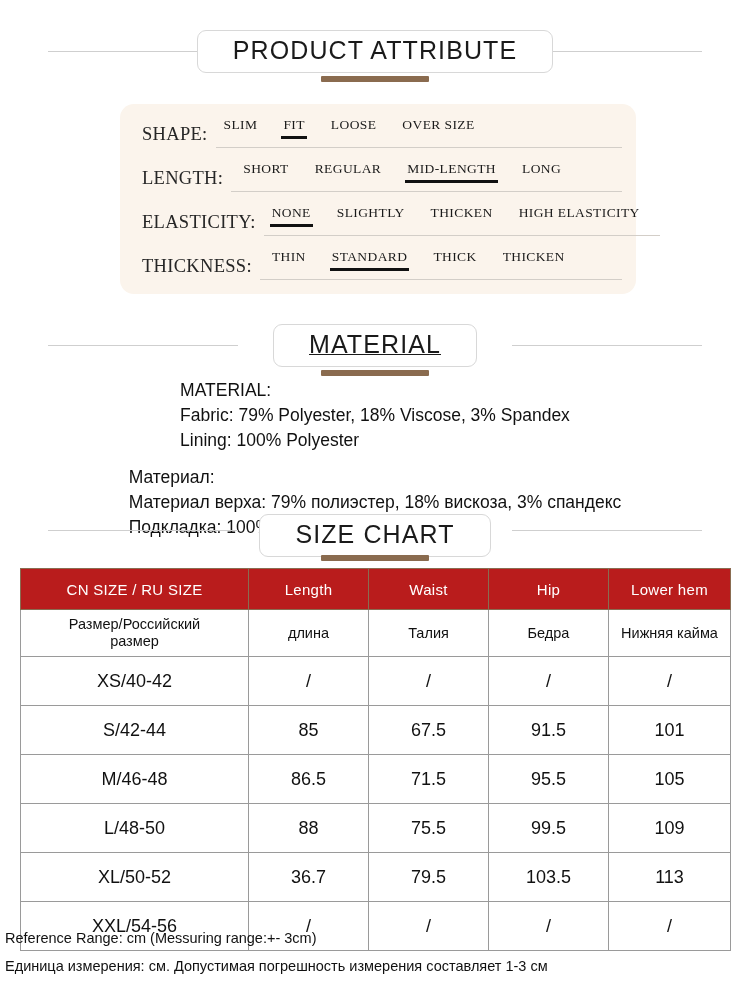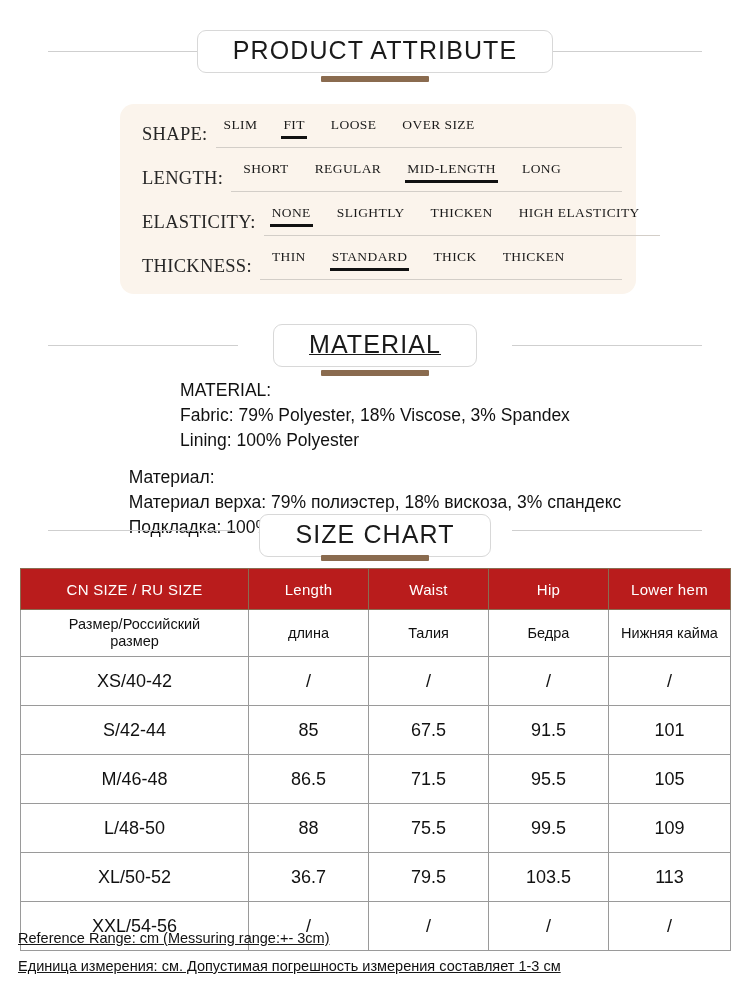--- a/index.html
+++ b/index.html
@@ -172,24 +172,23 @@
     font-size: 18px;
     color: #111;
   }
   .col-size { width: 228px; }
   .col-num  { width: 120px; }
   .col-hem  { width: 122px; }
 
   
   #footer-notes {
     position: absolute;
-    left: 18px;
+    left: 5px;
     top: 930px;
     width: 720px;
-    text-decoration: underline;
   }
   #footer-notes div {
     font-size: 14.5px;
     color: #111;
     margin-bottom: 12px;
     white-space: nowrap;
   }
 
   
   #head-product { position: absolute; left: 0; top: 24px; width: 750px; }

